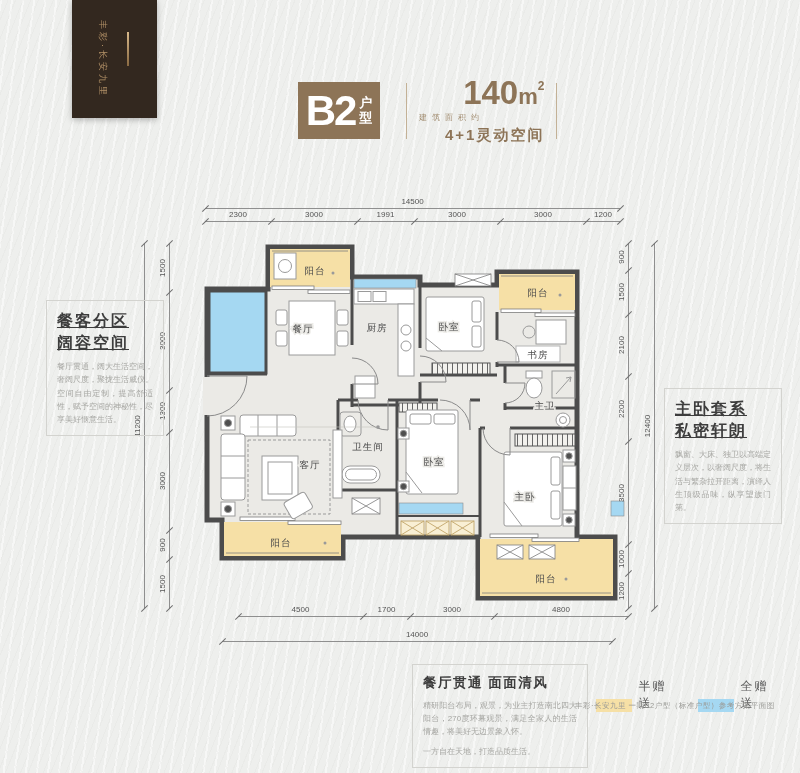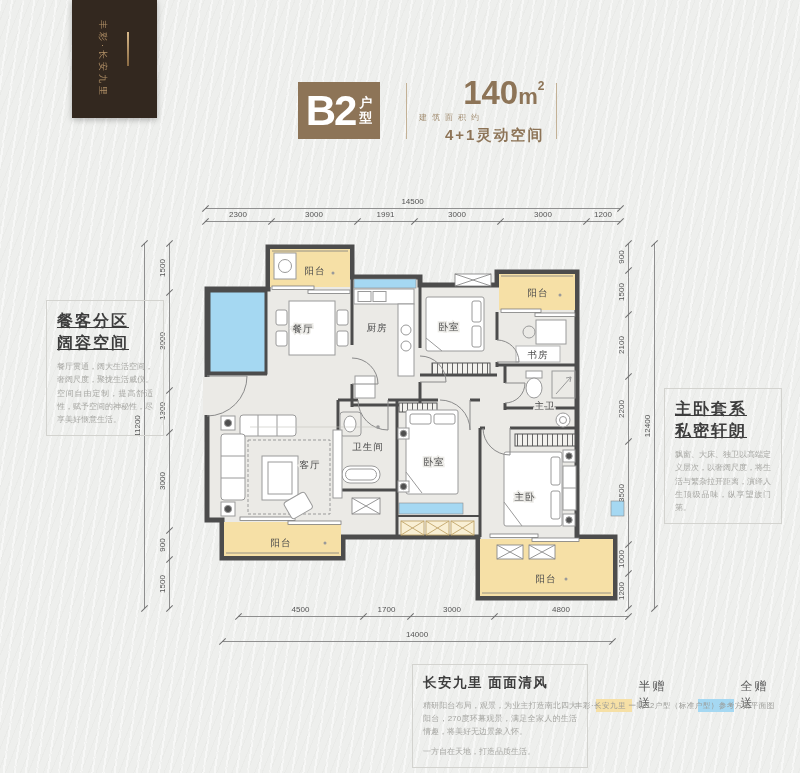--- a/index.html
+++ b/index.html
@@ -423,21 +423,21 @@
     <p>餐厅贯通，阔大生活空间，奢阔尺度，聚拢生活威仪。空间自由定制，提高舒适性，赋予空间的神秘性，尽享美好惬意生活。</p>
   </div>
 
   <div class="callout" style="left:664px;top:388px;width:118px;">
     <h3><span>主卧套系</span><br>
         <span>私密轩朗</span></h3>
     <p>飘窗、大床、独卫以高端定义层次，以奢阔尺度，将生活与繁杂拉开距离，演绎人生顶级品味，纵享望族门第。</p>
   </div>
 
   <div class="callout" style="left:412px;top:664px;width:176px;">
-    <h4>长安九里  面面清风</h4>
+    <h4>餐厅贯通  面面清风</h4>
     <p>精研阳台布局，观景，为业主打造南北四大阳台，270度环幕观景，满足全家人的生活情趣，将美好无边景象入怀。</p>
     <p>一方自在天地，打造品质生活。</p>
   </div>
 
   <div class="legend">
     <div class="sw" style="background:#f6e0a6"></div>
     <div class="lbl">半赠送</div>
     <div class="sw" style="background:#a5d8f2"></div>
     <div class="lbl">全赠送</div>
   </div>

